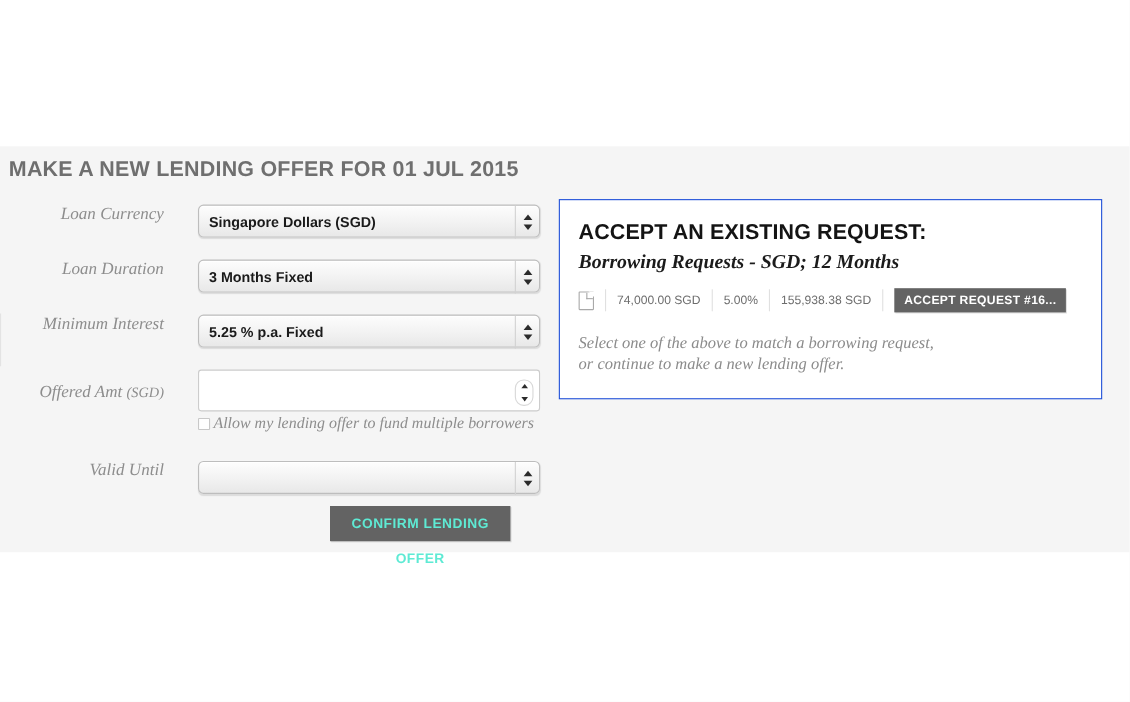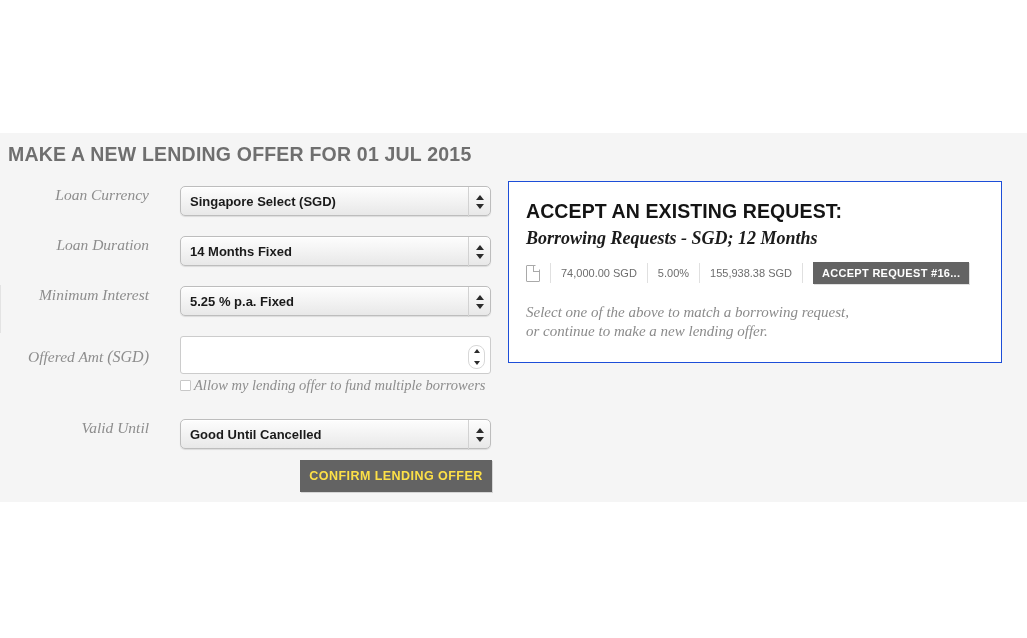--- a/index.html
+++ b/index.html
@@ -27,21 +27,21 @@
   }
 
   
   .form{position:absolute;left:0;top:186px;width:500px;}
   .row{position:relative;height:50px;}
   .row-label{
     position:absolute;left:0;width:149px;text-align:right;
     font-family:"Liberation Serif",serif;font-style:italic;
     font-size:15.5px;color:#8d8d8d;white-space:nowrap;
   }
-  .row-label .sm{font-size:16px;}
+  .row-label .sm{font-size:13px;}
 
   .field-wrap{position:absolute;left:180px;width:311px;}
 
   .sel{
     position:relative;box-sizing:border-box;
     width:311px;height:30px;border-radius:5px;
     border:1px solid #bdbdbd;
     background:linear-gradient(#fdfdfd 0%,#f2f2f2 55%,#e8e8e8 100%);
     box-shadow:0 1px 1px rgba(0,0,0,.10), inset 0 1px 0 #ffffff;
     cursor:pointer;
@@ -88,24 +88,24 @@
     border:1px solid #c8c8c8;background:#fff;border-radius:1px;
     cursor:pointer;flex:none;
   }
   .cb-label{
     margin-left:3px;font-family:"Liberation Serif",serif;font-style:italic;
     font-size:14.5px;color:#8d8d8d;white-space:nowrap;
   }
 
   .confirm-btn{
     position:absolute;left:300px;top:460px;
-    width:192px;height:32px;border:0;
+    width:164px;height:32px;border:0;
     background:#636363;
     box-shadow:1px 1px 0 rgba(0,0,0,.13);
-    color:#fde047;font-size:12.5px;font-weight:bold;letter-spacing:.45px;
+    color:#5eead4;font-size:12.5px;font-weight:bold;letter-spacing:.45px;
     text-align:center;line-height:32px;cursor:pointer;
     font-family:"Liberation Sans",sans-serif;
   }
 
   
   .req-panel{
     position:absolute;left:508px;top:181px;width:494px;height:182px;
     box-sizing:border-box;background:#ffffff;border:1px solid #1d4ed8;
   }
   .req-title{
@@ -162,34 +162,34 @@
   <div class="left-edge-rule"></div>
 
   <div class="page-title">MAKE A NEW LENDING OFFER FOR 01 JUL 2015</div>
 
   <div class="form">
 
     <div class="row">
       <div class="row-label">Loan Currency</div>
       <div class="field-wrap">
         <div class="sel">
-          <span class="val">Singapore Select (SGD)</span>
+          <span class="val">Singapore Dollars (SGD)</span>
           <span class="stepper">
             <span class="tri up"></span>
               <span class="tri dn"></span>
           </span>
         </div>
       </div>
     </div>
 
     <div class="row">
       <div class="row-label">Loan Duration</div>
       <div class="field-wrap">
         <div class="sel">
-          <span class="val">14 Months Fixed</span>
+          <span class="val">3 Months Fixed</span>
           <span class="stepper">
             <span class="tri up"></span>
               <span class="tri dn"></span>
           </span>
         </div>
       </div>
     </div>
 
     <div class="row">
       <div class="row-label">Minimum Interest</div>
@@ -221,21 +221,20 @@
       <div class="cb-row">
         <span class="cb"></span>
         <span class="cb-label">Allow my lending offer to fund multiple borrowers</span>
       </div>
     </div>
 
     <div class="row" style="height:50px;margin-top:15px;">
       <div class="row-label">Valid Until</div>
       <div class="field-wrap">
         <div class="sel">
-          <span class="val">Good Until Cancelled</span>
           <span class="stepper">
             <span class="tri up"></span>
               <span class="tri dn"></span>
           </span>
         </div>
       </div>
     </div>
 
   </div>
 

